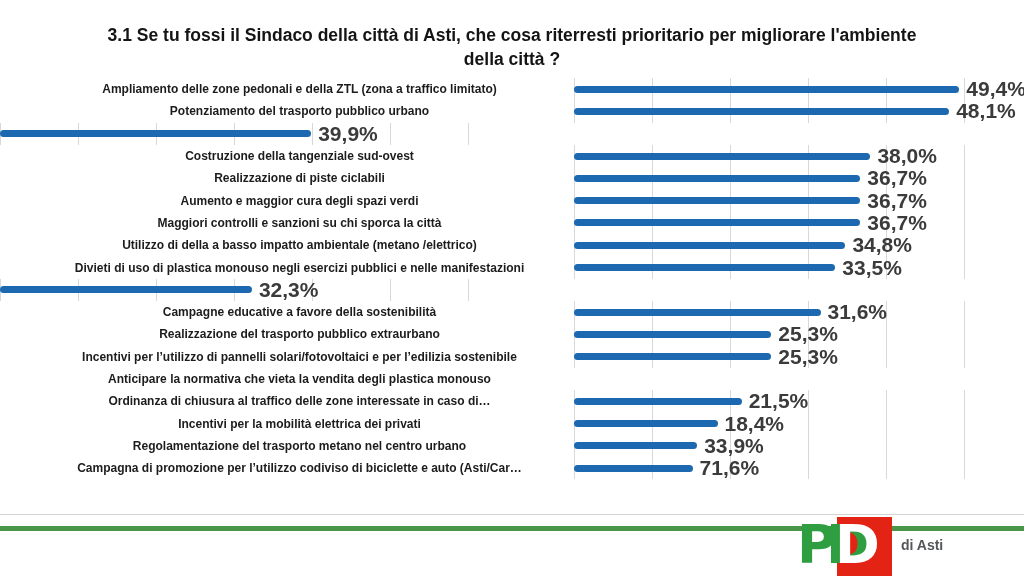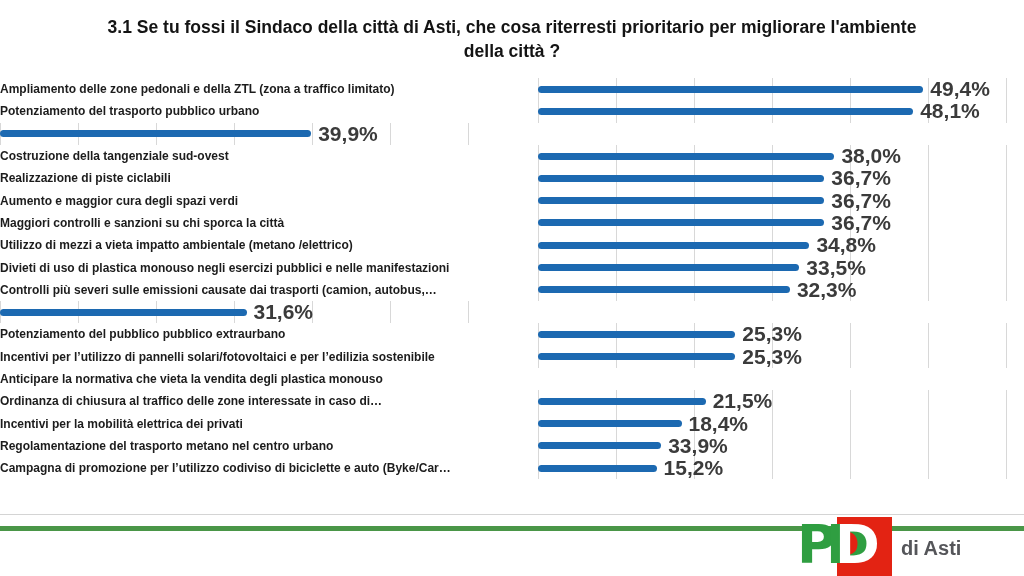--- a/index.html
+++ b/index.html
@@ -2,29 +2,29 @@
 <html style="--bar-color: #1c69b1; --grid-color: #d8d8d8; --line-green: #4a9648; --pd-green: #2f9e41; --pd-red: #e32313;"><head>
 <meta charset="utf-8">
 <style>
   html,body{margin:0;padding:0;background:#e9e9e9;}
   #slide{
     position:relative;width:1024px;height:576px;background:#ffffff;
     font-family:"Liberation Sans",sans-serif;overflow:hidden;
   }
   
   .title{
-    position:absolute;top:16px;left:0;right:0;margin:0 auto;max-width:810px;
+    position:absolute;top:24px;left:0;right:0;margin:0 auto;max-width:810px;
     text-align:center;font-size:17.5px;line-height:1.35;font-weight:bold;color:#141414;
   }
   
   #chart-rows{position:absolute;top:78px;left:0;width:1010px;}
   .row{height:22.3px;display:flex;align-items:center;}
   .cat{
     width:527px;padding-right:11px;flex:0 0 527px;
-    display:flex;justify-content:flex-start;align-items:center;overflow:hidden;
+    display:flex;justify-content:center;align-items:center;overflow:hidden;padding-left:36px;
   }
   .cat span{
     white-space:nowrap;font-size:12px;font-weight:bold;color:#1c1c1c;
   }
   .bar-area{
     position:relative;width:469px;flex:0 0 469px;height:100%;
     display:flex;align-items:center;
     background-image:linear-gradient(90deg,var(--grid-color) 0,var(--grid-color) 1px,transparent 1px);
     background-size:78px 100%;background-repeat:repeat-x;
   }
@@ -40,21 +40,21 @@
   .pd-logo{position:absolute;left:797px;top:514px;width:98px;height:62px;}
   .pd-red{position:absolute;left:40px;top:3px;width:55px;height:59px;background:var(--pd-red);}
   .pd-letter{
     position:absolute;top:4px;font-family:"DejaVu Sans",sans-serif;font-weight:bold;
     font-size:54px;line-height:1;letter-spacing:-2px;
   }
   .pd-p{left:0;color:var(--pd-green);}
   .pd-d-green{left:29px;color:var(--pd-green);}
   .pd-d-white{left:38px;color:#ffffff;}
   .org-label{
-    position:absolute;left:901px;top:537px;font-size:20px;font-weight:bold;color:#55565a;
+    position:absolute;left:901px;top:537px;font-size:14px;font-weight:bold;color:#55565a;
     white-space:nowrap;
   }
 </style>
 </head>
 <body>
 
 <div id="slide">
   <div class="title">3.1 Se tu fossi il Sindaco della città di Asti, che cosa riterresti prioritario per migliorare l'ambiente della città ?</div>
 
   <div id="chart-rows">
@@ -113,54 +113,54 @@
         <div class="cat">
           <span>Maggiori controlli e sanzioni su chi sporca la città</span>
         </div>
         <div class="bar-area">
           <div class="bar" style="width: 286.3px;"></div>
           <div class="val">36,7%</div>
         </div>
       </div>
       <div class="row">
         <div class="cat">
-          <span>Utilizzo di mezzi a vieta impatto ambientale (metano /elettrico)</span>
+          <span>Utilizzo di della a basso impatto ambientale (metano /elettrico)</span>
         </div>
         <div class="bar-area">
           <div class="bar" style="width: 271.4px;"></div>
           <div class="val">34,8%</div>
         </div>
       </div>
       <div class="row">
         <div class="cat">
           <span>Divieti di uso di plastica monouso  negli esercizi pubblici e nelle manifestazioni</span>
         </div>
         <div class="bar-area">
           <div class="bar" style="width: 261.3px;"></div>
           <div class="val">33,5%</div>
         </div>
       </div>
       <div class="row">
-        <div class="cat">
-          <span>Controlli più severi sulle emissioni causate dai trasporti (camion, autobus,…</span>
-        </div>
         <div class="bar-area">
           <div class="bar" style="width: 251.9px;"></div>
           <div class="val">32,3%</div>
         </div>
       </div>
       <div class="row">
+        <div class="cat">
+          <span>Campagne educative a favore della sostenibilità</span>
+        </div>
         <div class="bar-area">
           <div class="bar" style="width: 246.5px;"></div>
           <div class="val">31,6%</div>
         </div>
       </div>
       <div class="row">
         <div class="cat">
-          <span>Potenziamento del pubblico pubblico extraurbano</span>
+          <span>Realizzazione del trasporto pubblico extraurbano</span>
         </div>
         <div class="bar-area">
           <div class="bar" style="width: 197.3px;"></div>
           <div class="val">25,3%</div>
         </div>
       </div>
       <div class="row">
         <div class="cat">
           <span>Incentivi per l’utilizzo di pannelli solari/fotovoltaici e per l’edilizia sostenibile</span>
         </div>
@@ -196,25 +196,25 @@
         <div class="cat">
           <span>Regolamentazione del trasporto metano nel centro urbano</span>
         </div>
         <div class="bar-area">
           <div class="bar" style="width: 123.2px;"></div>
           <div class="val">33,9%</div>
         </div>
       </div>
       <div class="row">
         <div class="cat">
-          <span>Campagna di promozione per l’utilizzo codiviso di biciclette e auto (Byke/Car…</span>
+          <span>Campagna di promozione per l’utilizzo codiviso di biciclette e auto (Asti/Car…</span>
         </div>
         <div class="bar-area">
           <div class="bar" style="width: 118.6px;"></div>
-          <div class="val">15,2%</div>
+          <div class="val">71,6%</div>
         </div>
       </div>
     </div>
 
   <div class="divider-thin"></div>
   <div class="green-line"></div>
 
   <div class="pd-logo">
     <span class="pd-letter pd-p">P</span>
     <span class="pd-red"></span>

